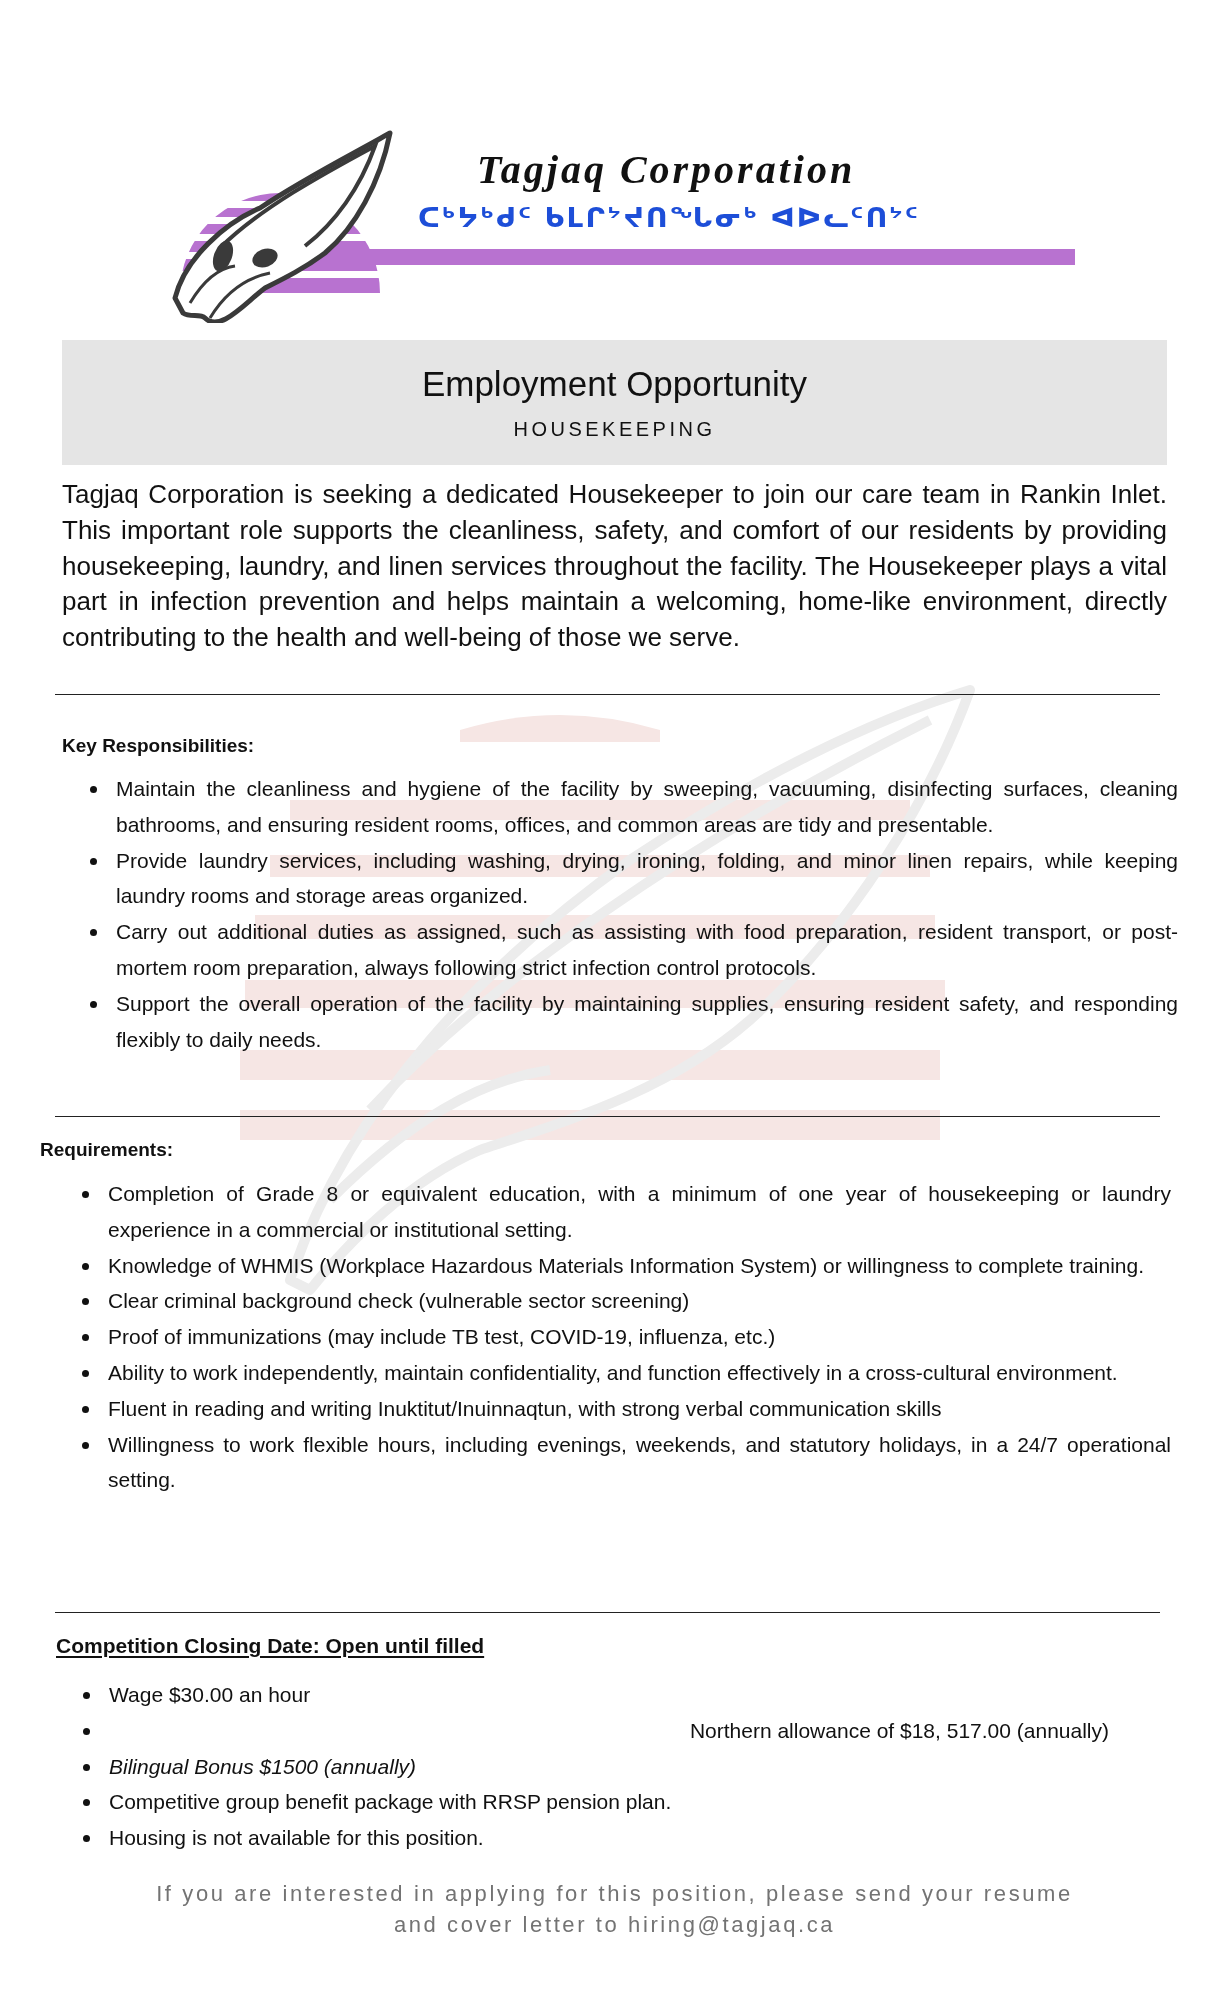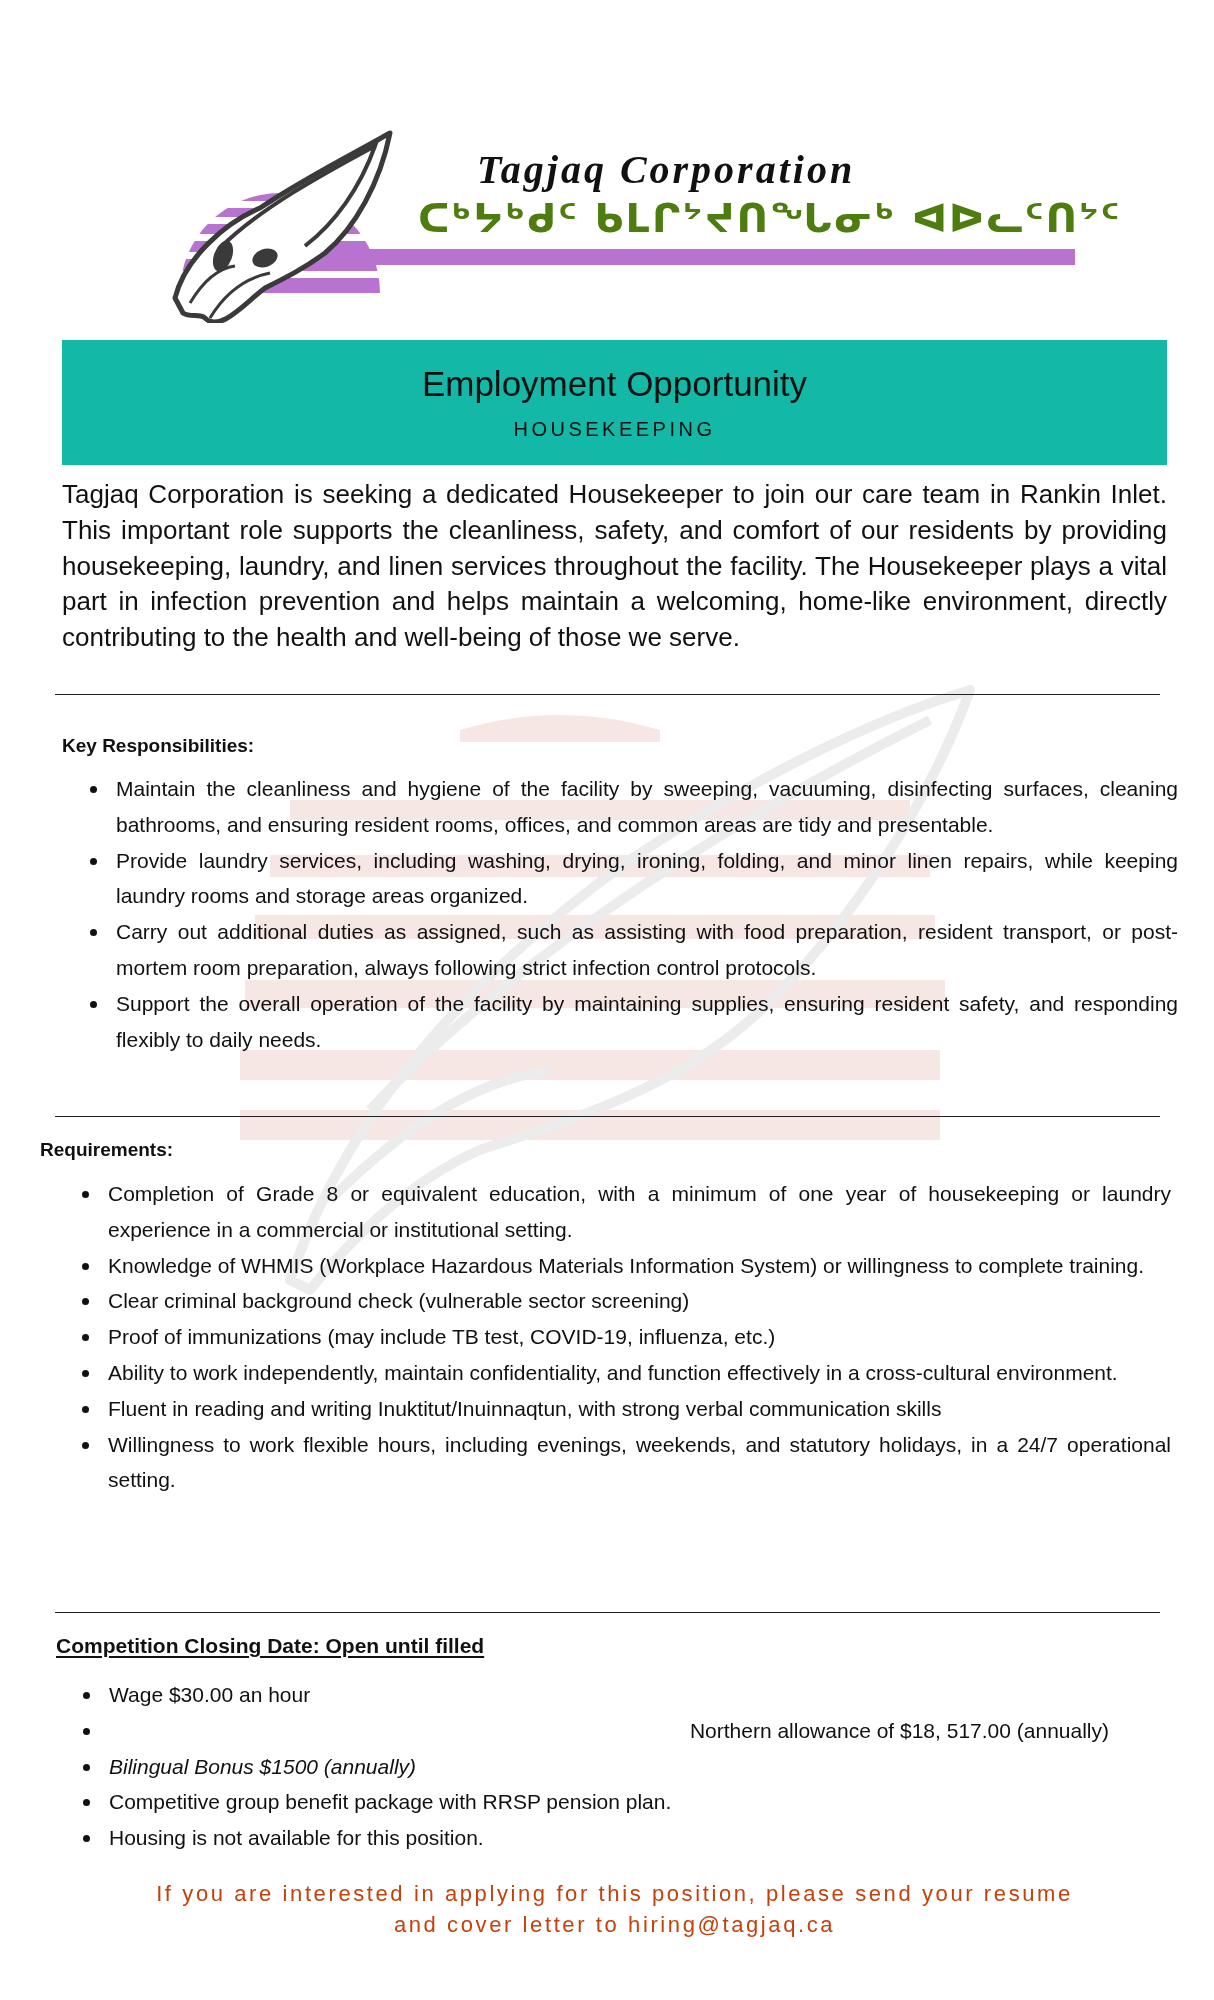--- a/index.html
+++ b/index.html
@@ -4,28 +4,28 @@
 <style>
   html, body { margin: 0; padding: 0; background: #ffffff; }
   body { width: 1214px; height: 2000px; position: relative; overflow: hidden;
          font-family: "Liberation Sans", "DejaVu Sans", sans-serif; color: #111; }
   .abs { position: absolute; }
 
   
   #logo { left: 165px; top: 128px; width: 910px; height: 195px; }
   #logo-title { position: absolute; left: 312px; top: 18px; font-family: "Liberation Serif", "DejaVu Serif", serif;
                 font-style: italic; font-weight: bold; font-size: 40px; letter-spacing: 3px; color: #111; white-space: nowrap; }
-  #logo-syllabics { position: absolute; left: 253px; top: 68px; font-family: "DejaVu Sans", sans-serif;
-                    font-weight: bold; font-size: 39px; letter-spacing: 2px; color: #4d7c0f; white-space: nowrap; }
+  #logo-syllabics { position: absolute; left: 253px; top: 74px; font-family: "DejaVu Sans", sans-serif;
+                    font-weight: bold; font-size: 27px; letter-spacing: 2px; color: #1d4ed8; white-space: nowrap; }
 
   
   #watermark { left: 230px; top: 680px; width: 760px; height: 640px; pointer-events: none; }
 
   
-  #header-band { left: 62px; top: 340px; width: 1105px; height: 125px; background: #14b8a6; }
+  #header-band { left: 62px; top: 340px; width: 1105px; height: 125px; background: #e5e5e5; }
   #page-title { position: absolute; left: 0; right: 0; top: 24px; text-align: center; font-size: 35px; color: #111; }
   #page-subtitle { position: absolute; left: 0; right: 0; top: 78px; text-align: center; font-size: 20px; letter-spacing: 3.5px; color: #111; }
 
   .body-text { font-size: 26px; line-height: 35.8px; text-align: justify; }
   #intro { left: 62px; top: 477px; width: 1105px; }
 
   .rule { height: 0; border-top: 1.6px solid #222; }
   #rule-1 { left: 55px; top: 694px; width: 1105px; }
   #rule-2 { left: 55px; top: 1116px; width: 1105px; }
   #rule-3 { left: 55px; top: 1612px; width: 1105px; }
@@ -38,21 +38,21 @@
   ul.bullets { margin: 11px; padding: 0; list-style: none; }
   ul.bullets li { position: relative; font-size: 21px; line-height: 35.8px; text-align: justify; }
   ul.bullets li .dot { position: absolute; top: 15px; width: 7px; height: 7px; border-radius: 50%; background: #111; }
   #resp-list { left: 105px; top: 760px; width: 1062px; }
   #resp-list li .dot { left: -26px; }
   #req-list { left: 97px; top: 1165px; width: 1063px; }
   #req-list li .dot { left: -26px; }
   #benefit-list { left: 98px; top: 1666px; width: 1000px; }
   #benefit-list li .dot { left: -26px; }
 
-  #apply-text { left: 62px; top: 1878px; width: 1105px; text-align: center; font-size: 22px; letter-spacing: 2.6px; line-height: 31px; color: #c2410c; }
+  #apply-text { left: 62px; top: 1878px; width: 1105px; text-align: center; font-size: 22px; letter-spacing: 2.6px; line-height: 31px; color: #737373; }
 </style>
 </head>
 <body>
 
 <div id="logo" class="abs">
   <svg width="910" height="195" viewBox="0 0 910 195" style="position:absolute;left:0;top:0;">
     <defs>
       <clipPath id="semi">
         <path d="M15 165 A100 100 0 0 1 215 165 Z"></path>
       </clipPath>

